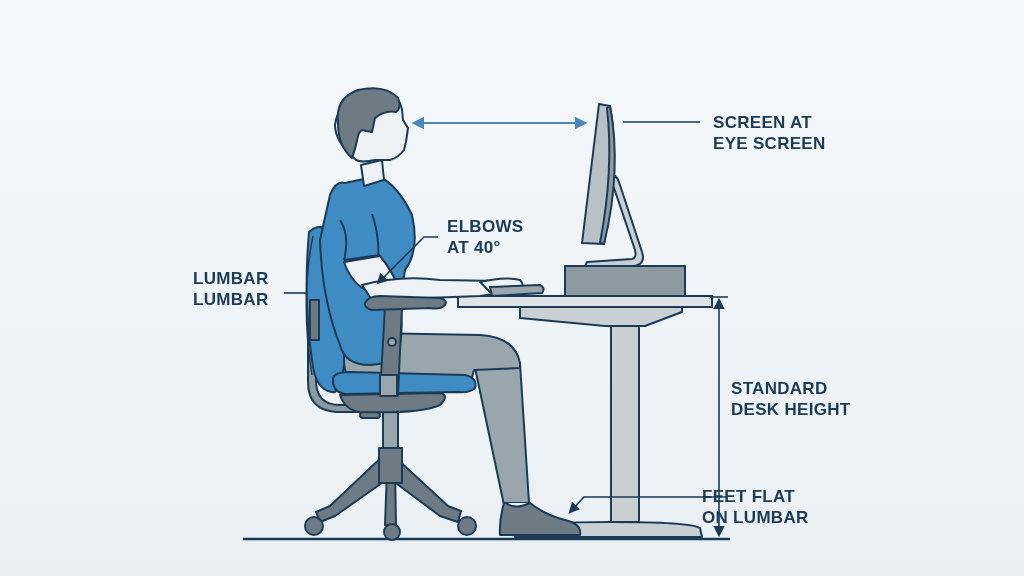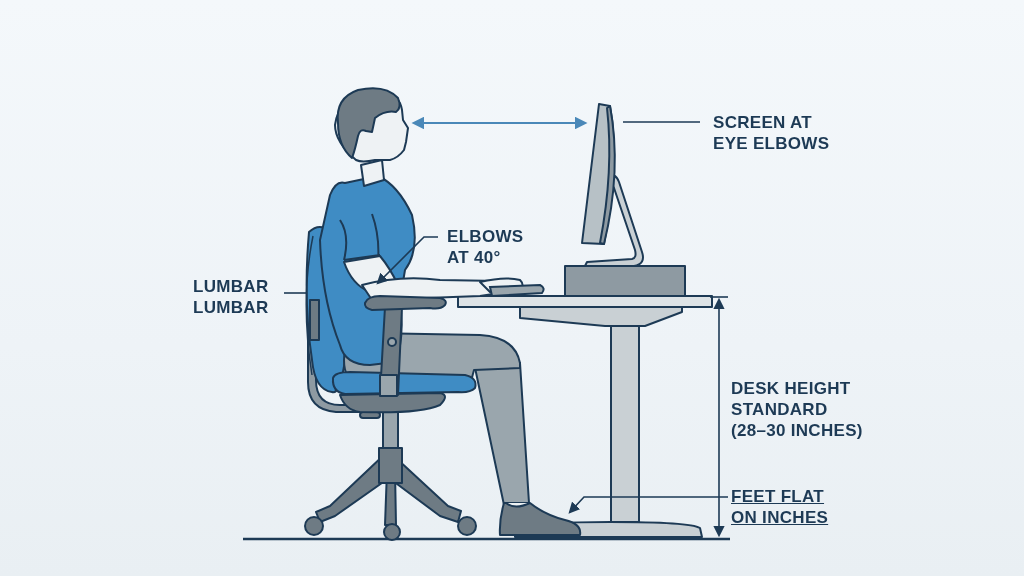--- a/index.html
+++ b/index.html
@@ -130,35 +130,34 @@
   <line x1="284" y1="293" x2="307" y2="293" stroke="#1d3a55" stroke-width="1.6"></line>
 
   <line x1="710" y1="297" x2="728" y2="297" stroke="#1d3a55" stroke-width="1.6"></line>
   <line x1="719" y1="300" x2="719" y2="535" stroke="#1d3a55" stroke-width="1.6" marker-start="url(#arrowDark)" marker-end="url(#arrowDark)"></line>
 
   <polyline points="728,497 584,497 570,512" fill="none" stroke="#1d3a55" stroke-width="1.6" marker-end="url(#arrowDark)"></polyline>
 </svg>
 
 <div class="label" style="left:713px; top:112px;">
   <span>SCREEN AT</span>
-  <span>EYE ELBOWS</span>
+  <span>EYE SCREEN</span>
 </div>
 
-<div class="label" style="left:447px; top:226px;">
+<div class="label" style="left:447px; top:216px;">
   <span>ELBOWS</span>
   <span>AT 40°</span>
 </div>
 
-<div class="label" style="left:193px; top:276px;">
+<div class="label" style="left:193px; top:268px;">
   <span>LUMBAR</span>
   <span>LUMBAR</span>
 </div>
 
 <div class="label" style="left:731px; top:378px;">
+  <span>STANDARD</span>
   <span>DESK HEIGHT</span>
-  <span>STANDARD</span>
-  <span>(28–30 INCHES)</span>
 </div>
 
-<div class="label" style="left:731px; top:486px;text-decoration:underline;">
+<div class="label" style="left:702px; top:486px;">
   <span>FEET FLAT</span>
-  <span>ON INCHES</span>
+  <span>ON LUMBAR</span>
 </div>
 
 </body></html>

